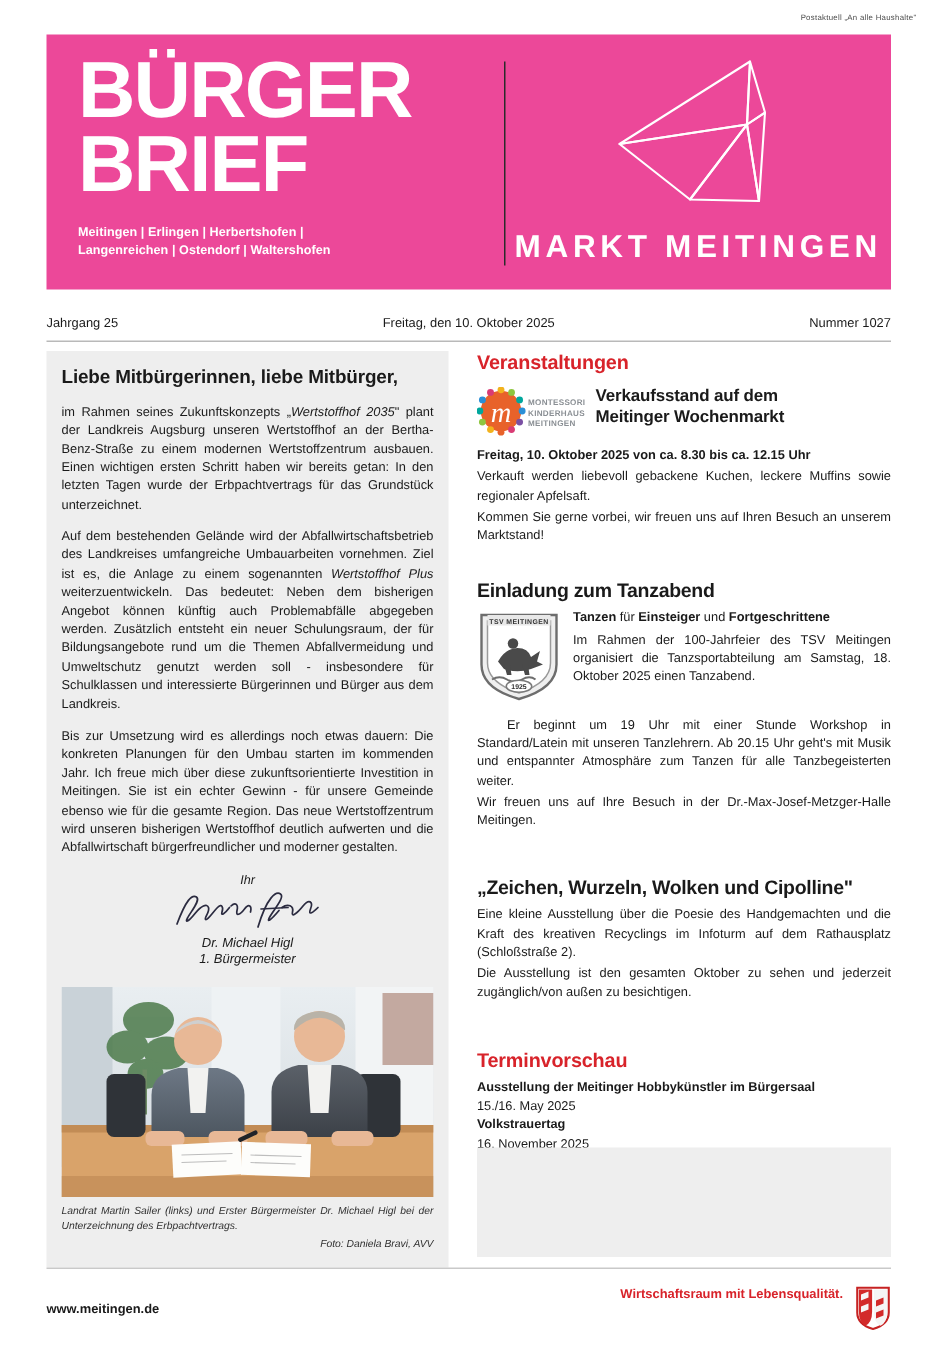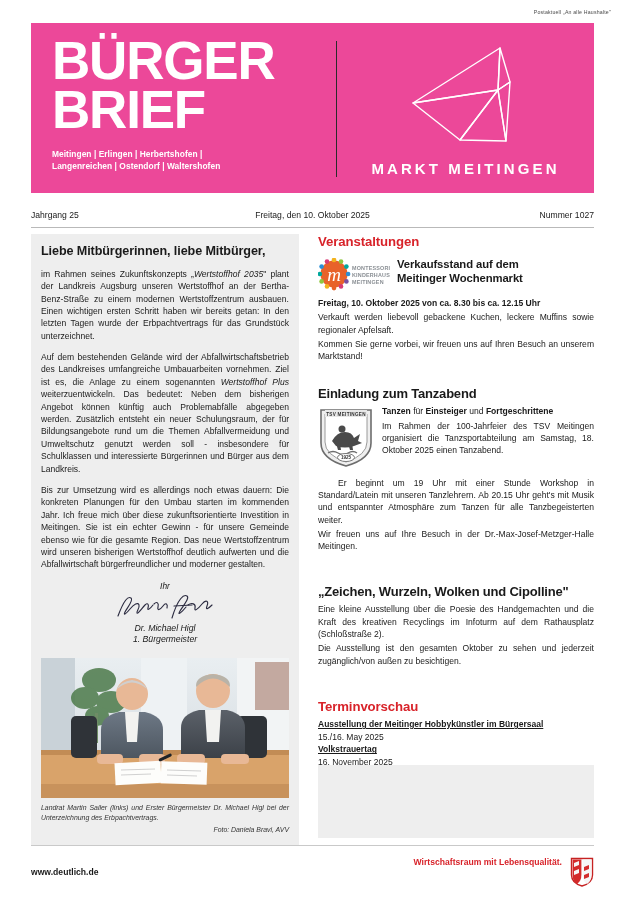--- a/index.html
+++ b/index.html
@@ -42,21 +42,21 @@
   .mh-divider{
     width:1px;background:#2b2b2b;margin:18px 0 16px 0;flex:0 0 1px;
   }
   .mh-right{
     position:relative;flex:1 1 auto;
     display:flex;flex-direction:column;align-items:center;justify-content:flex-end;
     padding-bottom:16px;
   }
   .mh-logo{width:122px;height:112px;display:block;margin-bottom:6px;}
   .mh-brand{
-    color:#fff;font-size:15px;font-weight:bold;letter-spacing:3.1px;
+    color:#fff;font-size:21px;font-weight:bold;letter-spacing:3.1px;
     white-space:nowrap;
   }
 
   
   .datebar{
     position:absolute;left:31px;right:31px;top:203px;height:24px;
     border-bottom:1px solid #b9b9b9;
     display:flex;align-items:center;
     font-size:8.6px;color:#1a1a1a;
   }
@@ -118,21 +118,21 @@
   }
   .rtext.b{font-weight:bold;text-align:left;}
   .rtext.nj{text-align:left;}
   .tanz-flow{overflow:hidden;}
   .tanz-logo{float:left;margin:2px 8px 2px 0;}
   .ind{text-indent:20px;}
   .sec2-head{
     font-size:13px;font-weight:bold;margin:0 0 4px 0;letter-spacing:-.2px;
   }
   .termin-item{font-size:8.5px;line-height:1.5;}
-  .termin-item .t-b{font-weight:bold;text-decoration:underline;}
+  .termin-item .t-b{font-weight:bold;}
   .gap-18{height:18px;}
   .gap-26{height:26px;}
 
   
   .right-filler{
     position:absolute;left:318px;width:276px;background:#eeeeee;
   }
 
   
   .footer-rule{
@@ -374,21 +374,21 @@
         <div class="t-b">Volkstrauertag</div>
         <div>16. November 2025</div>
       </div>
     </div>
   </div>
 
   <div class="right-filler" id="rightFiller" style="top: 765px; height: 73px;"></div>
 
   <div class="footer-rule"></div>
   <div class="footer">
-    <div class="f-url">www.deutlich.de</div>
+    <div class="f-url">www.meitingen.de</div>
     <div class="f-right">
       <div class="f-slogan">Wirtschaftsraum mit Lebensqualität.</div>
       <svg class="f-crest" viewBox="0 0 24 30">
         <path d="M1.5 1.5 L22.5 1.5 L22.5 18 Q22.5 26 12 29 Q1.5 26 1.5 18 Z" fill="#ffffff" stroke="#c62222" stroke-width="1.4"></path>
         <path d="M2.6 2.6 L11.4 2.6 L11.4 17.5 Q11.4 24.6 6.9 26.9 Q2.6 24.6 2.6 17.5 Z" fill="#d32a2a"></path>
         <path d="M12.6 2.6 L21.4 2.6 L21.4 17.5 Q21.4 24.6 17 26.9 Q12.6 24.6 12.6 17.5 Z" fill="#f5f5f5"></path>
         <path d="M4 6 L9 4 L9 8 L4 10 Z" fill="#f5f5f5"></path>
         <path d="M14 10 L19 8 L19 12 L14 14 Z" fill="#d32a2a"></path>
         <path d="M4 14 L9 12 L9 16 L4 18 Z" fill="#f5f5f5"></path>
         <path d="M14 18 L19 16 L19 20 L14 22 Z" fill="#d32a2a"></path>

